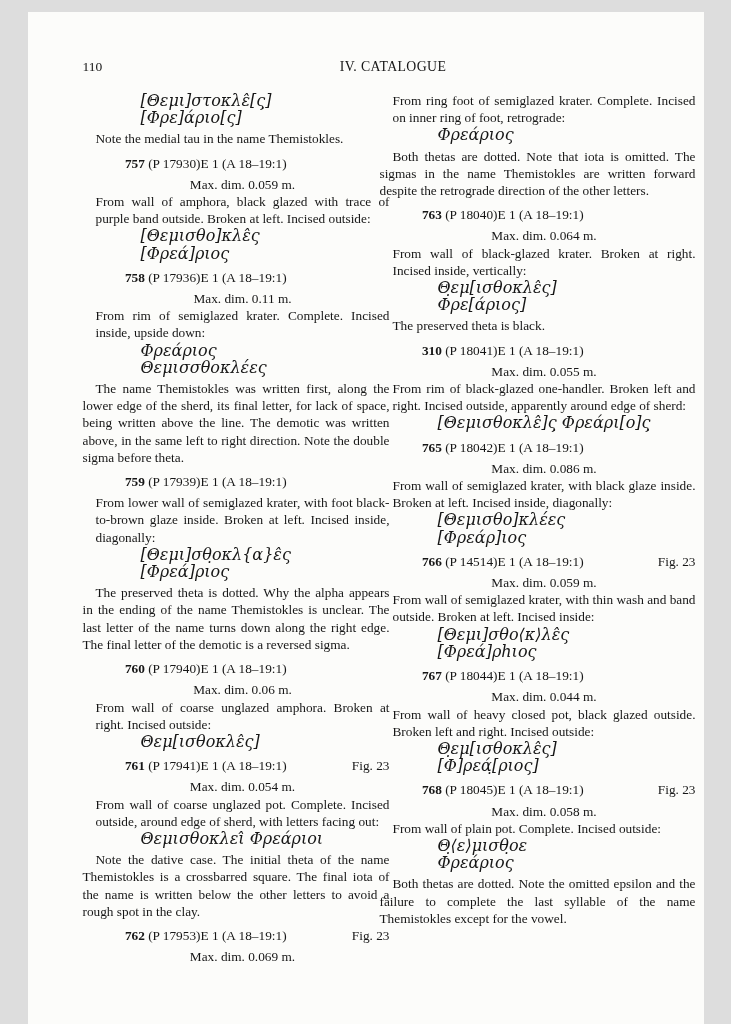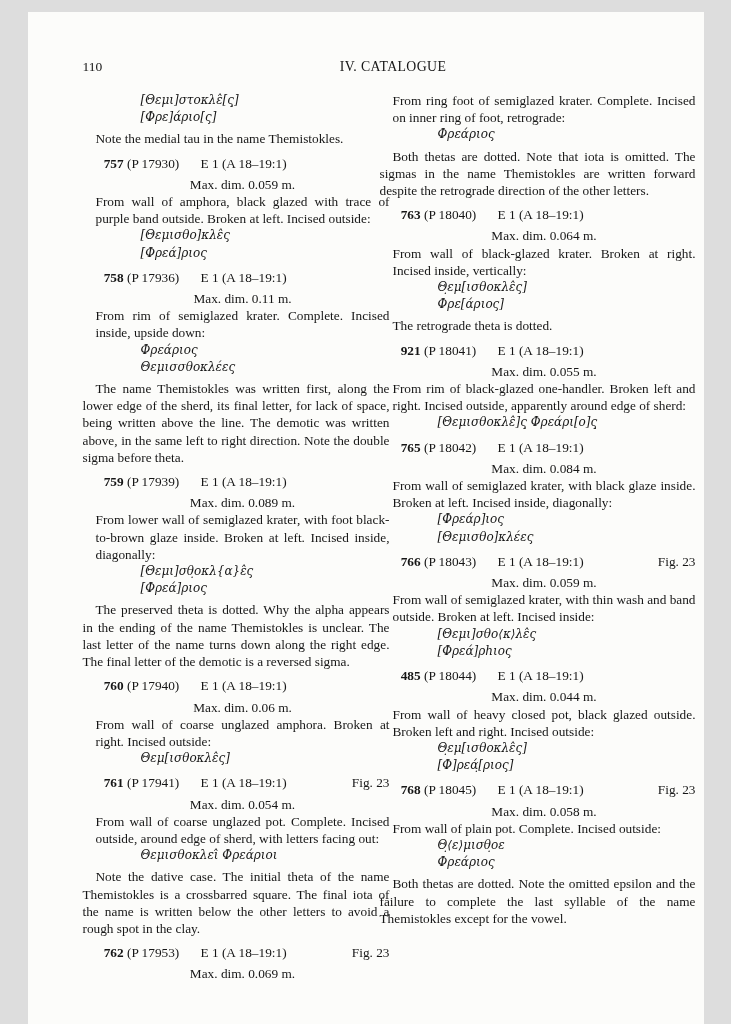--- a/index.html
+++ b/index.html
@@ -9,29 +9,29 @@
     font-family:"Liberation Serif", serif;
   }
   .pagenum { position:absolute; left:55px; top:47px; font-size:13.5px; }
   .runhead { position:absolute; left:0; width:731px; top:47px; text-align:center;
              font-size:13.8px; letter-spacing:0.4px; }
   .col { position:absolute; top:80px; font-size:13.3px; line-height:17.2px;
          text-align:justify; }
   .col-left  { left:55px;  width:307px; }
   .col-right { left:352px; width:316px; }
   .entry { margin-top:7px; }
-  .ehead { display:flex; text-align:center; margin:6px 0 4px 0; }
+  .ehead { display:flex; text-align:right; margin:6px 0 4px 0; }
   .hl { width:118px; white-space:nowrap; }
   .num { font-weight:bold; }
   .fig { margin-left:auto; }
   .dim  { margin-left:13px; text-align:center; }
   .desc { margin-left:13px; }
   .greek { margin-left:58px; text-align:left;
            font-family:"DejaVu Serif","DejaVu Sans",serif; font-style:italic;
-           font-size:12px; }
+           font-size:16px; }
   .comment { text-indent:13px; margin-top:4px; }
 </style>
 </head>
 <body>
 
 <div class="page">
   <div class="pagenum">110</div>
   <div class="runhead">IV. CATALOGUE</div>
 
   <div class="col col-left">
@@ -69,21 +69,20 @@
         <div>Θεμισσθοκλέες</div>
       </div>
       <div class="comment">The name Themistokles was written first, along the lower edge of the sherd, its final letter, for lack of space, being written above the line. The demotic was written above, in the same left to right direction. Note the double sigma before theta.</div>
     </div>
 
     <div class="entry">
       <div class="ehead">
         <span class="hl"><span class="num">759</span> <span>(P 17939)</span></span>
         <span>E 1 (A 18–19:1)</span>
       </div>
-      <div class="dim">Max. dim. 0.089 m.</div>
       <div class="desc">From lower wall of semiglazed krater, with foot black-to-brown glaze inside. Broken at left. Incised inside, diagonally:</div>
       <div class="greek">
         <div>[Θεμι]σθ̣οκλ{α}ε̂ς</div>
         <div>[Φρεά]ριος</div>
       </div>
       <div class="comment">The preserved theta is dotted. Why the alpha appears in the ending of the name Themistokles is unclear. The last letter of the name turns down along the right edge. The final letter of the demotic is a reversed sigma.</div>
     </div>
 
     <div class="entry">
       <div class="ehead">
@@ -136,65 +135,65 @@
       <div class="ehead">
         <span class="hl"><span class="num">763</span> <span>(P 18040)</span></span>
         <span>E 1 (A 18–19:1)</span>
       </div>
       <div class="dim">Max. dim. 0.064 m.</div>
       <div class="desc">From wall of black-glazed krater. Broken at right. Incised inside, vertically:</div>
       <div class="greek">
         <div>Θ̣εμ[ισθοκλε̂ς]</div>
         <div>Φρε[άριος]</div>
       </div>
-      <div class="comment">The retrograde theta is dotted.</div>
-    </div>
-
-    <div class="entry">
-      <div class="ehead">
-        <span class="hl"><span class="num">921</span> <span>(P 18041)</span></span>
+      <div class="comment">The preserved theta is black.</div>
+    </div>
+
+    <div class="entry">
+      <div class="ehead">
+        <span class="hl"><span class="num">310</span> <span>(P 18041)</span></span>
         <span>E 1 (A 18–19:1)</span>
       </div>
       <div class="dim">Max. dim. 0.055 m.</div>
       <div class="desc">From rim of black-glazed one-handler. Broken left and right. Incised outside, apparently around edge of sherd:</div>
       <div class="greek">
         <div>[Θεμισθοκλε̂]ς̣ Φρεάρι[ο]ς̣</div>
       </div>
     </div>
 
     <div class="entry">
       <div class="ehead">
         <span class="hl"><span class="num">765</span> <span>(P 18042)</span></span>
         <span>E 1 (A 18–19:1)</span>
       </div>
-      <div class="dim">Max. dim. 0.084 m.</div>
+      <div class="dim">Max. dim. 0.086 m.</div>
       <div class="desc">From wall of semiglazed krater, with black glaze inside. Broken at left. Incised inside, diagonally:</div>
       <div class="greek">
+        <div>[Θεμισθο]κλέες</div>
         <div>[Φρεάρ]ιος</div>
-        <div>[Θεμισθο]κλέες</div>
-      </div>
-    </div>
-
-    <div class="entry">
-      <div class="ehead">
-        <span class="hl"><span class="num">766</span> <span>(P 18043)</span></span>
+      </div>
+    </div>
+
+    <div class="entry">
+      <div class="ehead">
+        <span class="hl"><span class="num">766</span> <span>(P 14514)</span></span>
         <span>E 1 (A 18–19:1)</span>
         <span class="fig">Fig. 23</span>
       </div>
       <div class="dim">Max. dim. 0.059 m.</div>
       <div class="desc">From wall of semiglazed krater, with thin wash and band outside. Broken at left. Incised inside:</div>
       <div class="greek">
         <div>[Θεμι]σθο⟨κ⟩λε̂ς</div>
         <div>[Φρεά]ρhιος</div>
       </div>
     </div>
 
     <div class="entry">
       <div class="ehead">
-        <span class="hl"><span class="num">485</span> <span>(P 18044)</span></span>
+        <span class="hl"><span class="num">767</span> <span>(P 18044)</span></span>
         <span>E 1 (A 18–19:1)</span>
       </div>
       <div class="dim">Max. dim. 0.044 m.</div>
       <div class="desc">From wall of heavy closed pot, black glazed outside. Broken left and right. Incised outside:</div>
       <div class="greek">
         <div>Θ̣εμ[ισθοκλε̂ς]</div>
         <div>[Φ]ρεά̣[ριος]</div>
       </div>
     </div>
 

